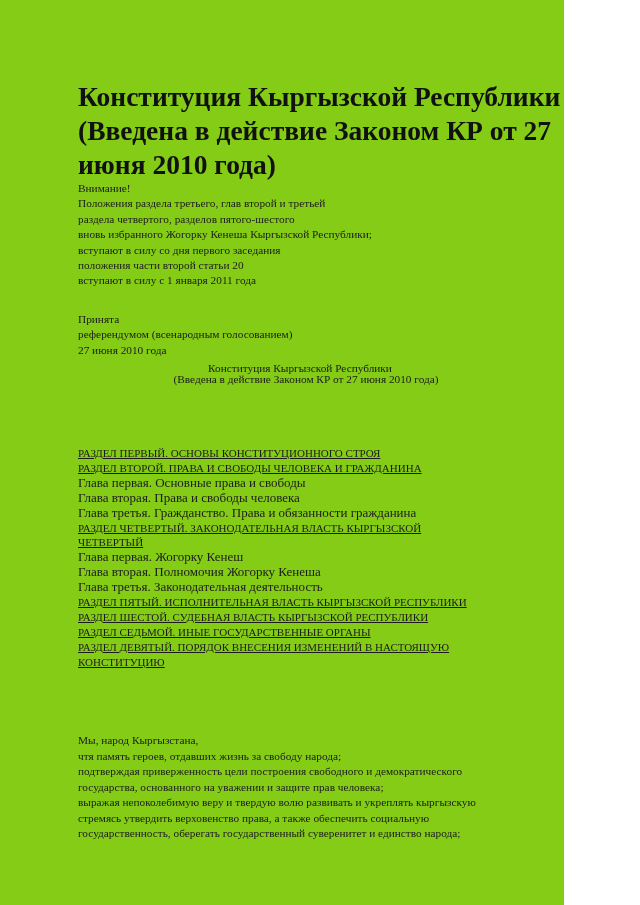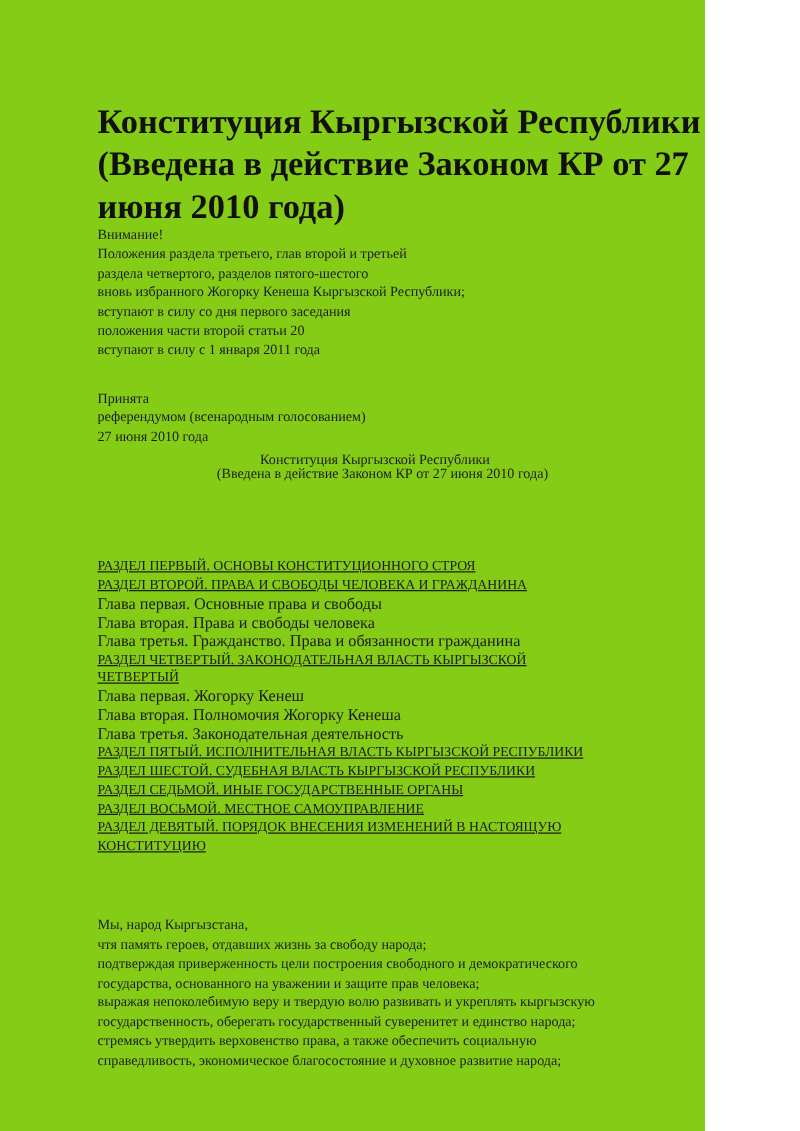--- a/index.html
+++ b/index.html
@@ -60,29 +60,27 @@
     <span class="ch">Глава вторая. Права и свободы человека</span>
     <span class="ch">Глава третья. Гражданство. Права и обязанности гражданина</span>
     <span class="sec">РАЗДЕЛ ЧЕТВЕРТЫЙ. ЗАКОНОДАТЕЛЬНАЯ ВЛАСТЬ КЫРГЫЗСКОЙ</span>
     <span class="sec">ЧЕТВЕРТЫЙ</span>
     <span class="ch">Глава первая. Жогорку Кенеш</span>
     <span class="ch">Глава вторая. Полномочия Жогорку Кенеша</span>
     <span class="ch">Глава третья. Законодательная деятельность</span>
     <span class="sec">РАЗДЕЛ ПЯТЫЙ. ИСПОЛНИТЕЛЬНАЯ ВЛАСТЬ КЫРГЫЗСКОЙ РЕСПУБЛИКИ</span>
     <span class="sec">РАЗДЕЛ ШЕСТОЙ. СУДЕБНАЯ ВЛАСТЬ КЫРГЫЗСКОЙ РЕСПУБЛИКИ</span>
     <span class="sec">РАЗДЕЛ СЕДЬМОЙ. ИНЫЕ ГОСУДАРСТВЕННЫЕ ОРГАНЫ</span>
-    <span class="sec">РАЗДЕЛ ВОСЬМОЙ. МЕСТНОЕ САМОУПРАВЛЕНИЕ</span>
     <span class="sec">РАЗДЕЛ ДЕВЯТЫЙ. ПОРЯДОК ВНЕСЕНИЯ ИЗМЕНЕНИЙ В НАСТОЯЩУЮ</span>
     <span class="sec">КОНСТИТУЦИЮ</span>
   </div>
 
   <div class="block preamble">
     <span>Мы, народ Кыргызстана,</span>
     <span>чтя память героев, отдавших жизнь за свободу народа;</span>
     <span>подтверждая приверженность цели построения свободного и демократического</span>
     <span>государства, основанного на уважении и защите прав человека;</span>
     <span>выражая непоколебимую веру и твердую волю развивать и укреплять кыргызскую</span>
+    <span>стремясь утвердить верховенство права, а также обеспечить социальную</span>
     <span>государственность, оберегать государственный суверенитет и единство народа;</span>
-    <span>стремясь утвердить верховенство права, а также обеспечить социальную</span>
-    <span>справедливость, экономическое благосостояние и духовное развитие народа;</span>
   </div>
 
 </div>
 
 </body></html>

